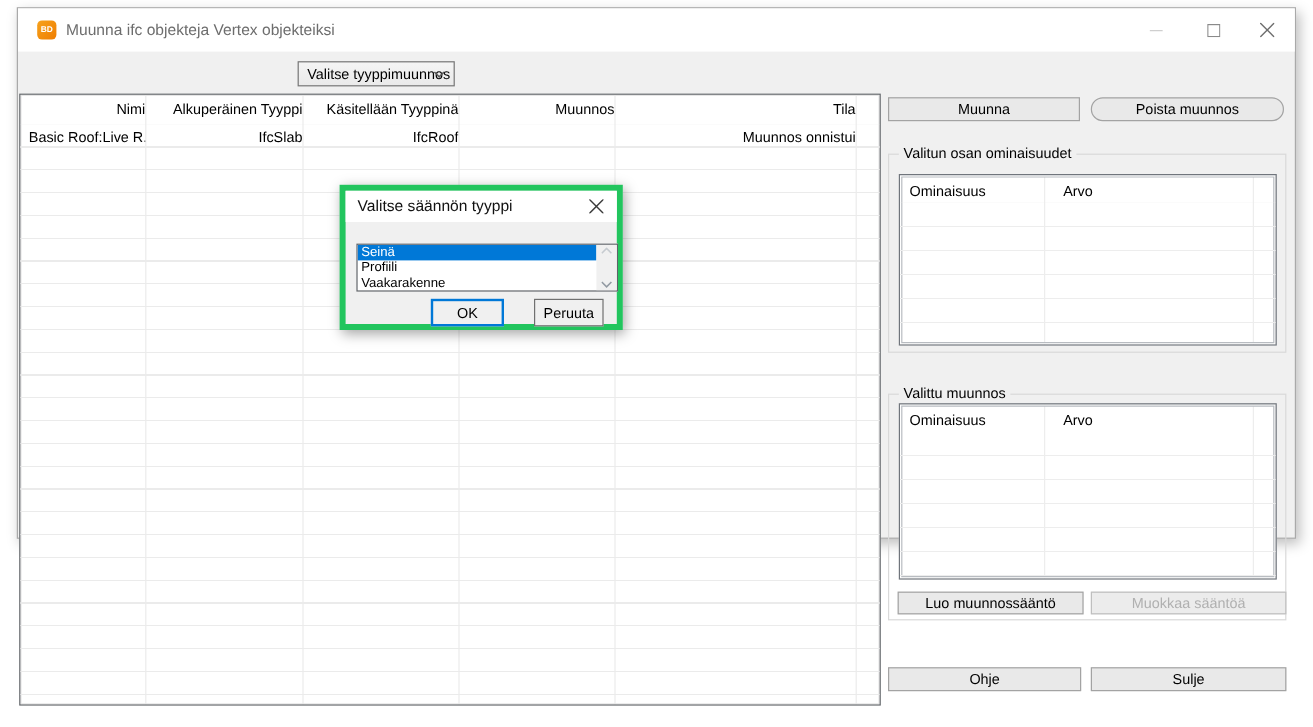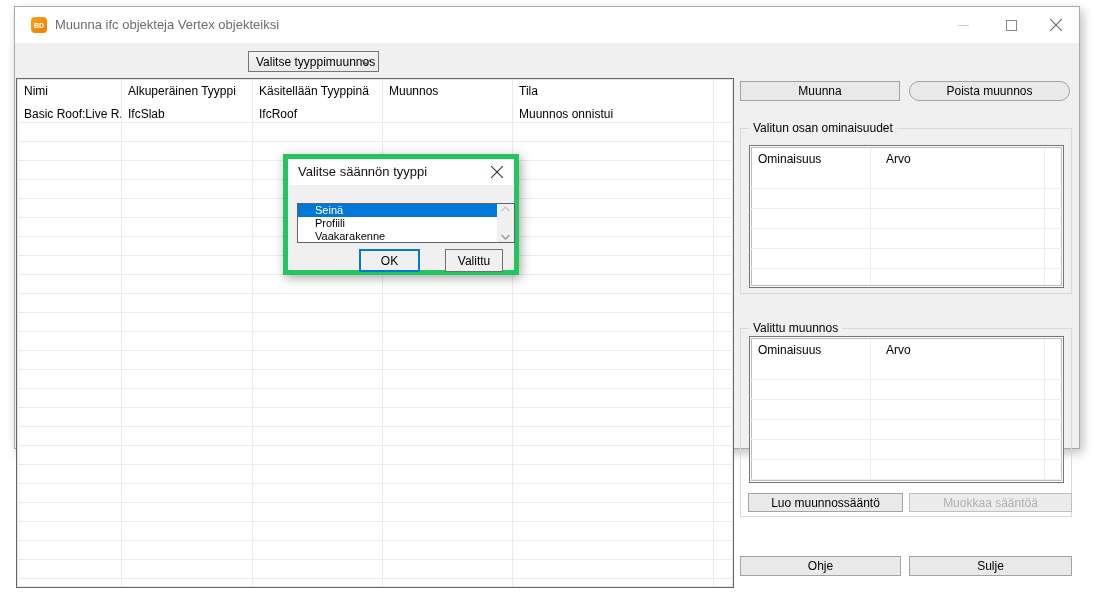--- a/index.html
+++ b/index.html
@@ -31,21 +31,21 @@
                 background:#fff; border:1px solid #64686c;
                 box-shadow:inset 0 0 0 1px #e6e6e6;
                 background-image:
                   linear-gradient(#ebebeb,#ebebeb),
                   linear-gradient(#ebebeb,#ebebeb),
                   linear-gradient(#ebebeb,#ebebeb),
                   linear-gradient(#ebebeb,#ebebeb),
                   linear-gradient(#ebebeb,#ebebeb);
                 background-repeat:no-repeat;
                 background-size:1px 100%,1px 100%,1px 100%,1px 100%,1px 100%;
-                background-position:104px 0,235px 0,365px 0,495px 0,696px 0; }
+                background-position:104px 0,235px 0,365px 0,495px 0,696px 0;text-align:right; }
   .main-table .hlines { position:absolute; left:0; right:0; top:25px; bottom:0;
                 background:repeating-linear-gradient(to bottom,transparent 0 18px,#ebebeb 18px 19px); }
   .trow { position:absolute; left:0; right:0; display:flex; }
   .trow.head { top:3px; height:20px; }
   .trow.r1 { top:26px; height:18px; }
   .tcell { padding-left:7px; overflow:hidden; white-space:nowrap; line-height:18px; font-size:12px; }
   .c0{width:104px;} .c1{width:131px;} .c2{width:130px;} .c3{width:130px;} .c4{width:201px;}
 
   
   .pbtn { position:absolute; height:20px; background:#e9e9e9; border:1px solid #a3a3a3;
@@ -82,21 +82,21 @@
 
   
   .dialog { position:absolute; left:235px; top:147px; width:236px; height:121px;
             background:#f0f0f0; border:5px solid #22c55e;
             box-shadow:2px 3px 10px rgba(0,0,0,.35);margin-left:33px; }
   .dlg-titlebar { position:absolute; left:0; top:0; right:0; height:26px; background:#fff; }
   .dlg-title { position:absolute; left:10px; top:0; height:26px; line-height:26px; font-size:13px; color:#111; white-space:nowrap; }
   .dlg-close { position:absolute; right:6px; top:3px; width:22px; height:20px; display:flex; align-items:center; justify-content:center; }
   .listbox { position:absolute; left:9px; top:44px; width:218px; height:40px;
              background:#fff; border:1px solid #5f6368; overflow:hidden; }
-  .list-item { height:13px; line-height:13px; font-size:11px; padding-left:17px; width:calc(100% - 17px); white-space:nowrap; }
+  .list-item { height:13px; line-height:13px; font-size:11px; padding-left:3px; width:calc(100% - 17px); white-space:nowrap; }
   .list-item.selected { background:#0078d7; color:#fff; }
   .lb-scroll { position:absolute; right:0; top:0; width:17px; height:100%; background:#f0f0f0;
                display:flex; flex-direction:column; justify-content:space-between; align-items:center; padding:2px 0; }
   .dlg-btn { position:absolute; height:23px; display:flex; align-items:center; justify-content:center;
              font-size:12px; background:#f0f0f0; }
   .dlg-ok { left:71px; top:90px; width:61px; border:2px solid #0078d7; }
   .dlg-cancel { left:157px; top:90px; width:58px; border:1px solid #707070; }
 
   svg { display:block; }
 </style>
@@ -213,17 +213,17 @@
               </svg>
           </span>
           <span>
             <svg width="9" height="6">
                 <polyline points="0.5,1 4.5,5 8.5,1" fill="none" stroke="#929aa2" stroke-width="1.3"></polyline>
               </svg>
           </span>
         </div>
       </div>
       <div class="dlg-btn dlg-ok">OK</div>
-      <div class="dlg-btn dlg-cancel">Valittu</div>
+      <div class="dlg-btn dlg-cancel">Peruuta</div>
     </div>
 
   </div>
 </div>
 
 </body></html>

